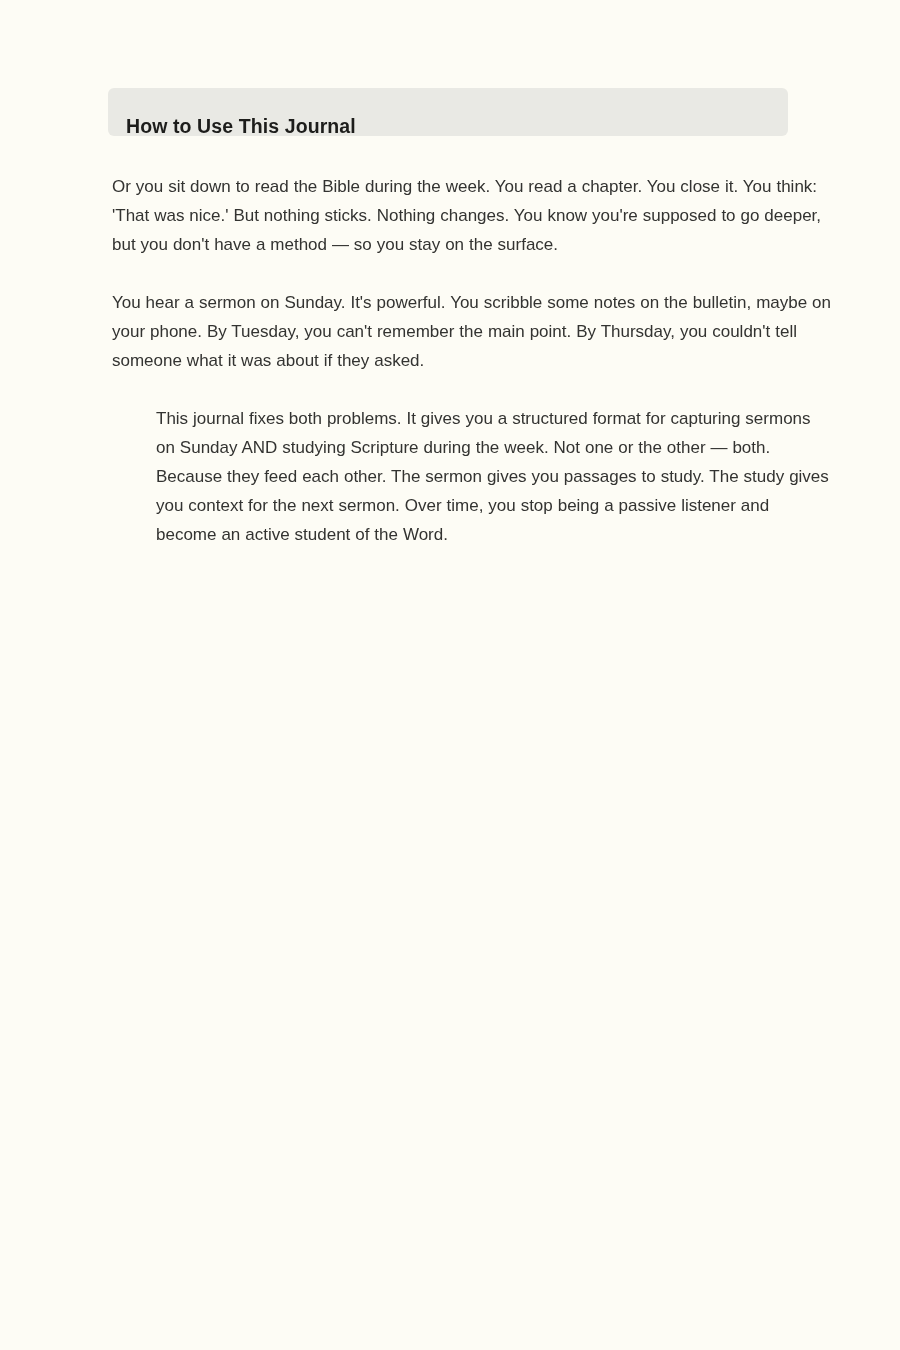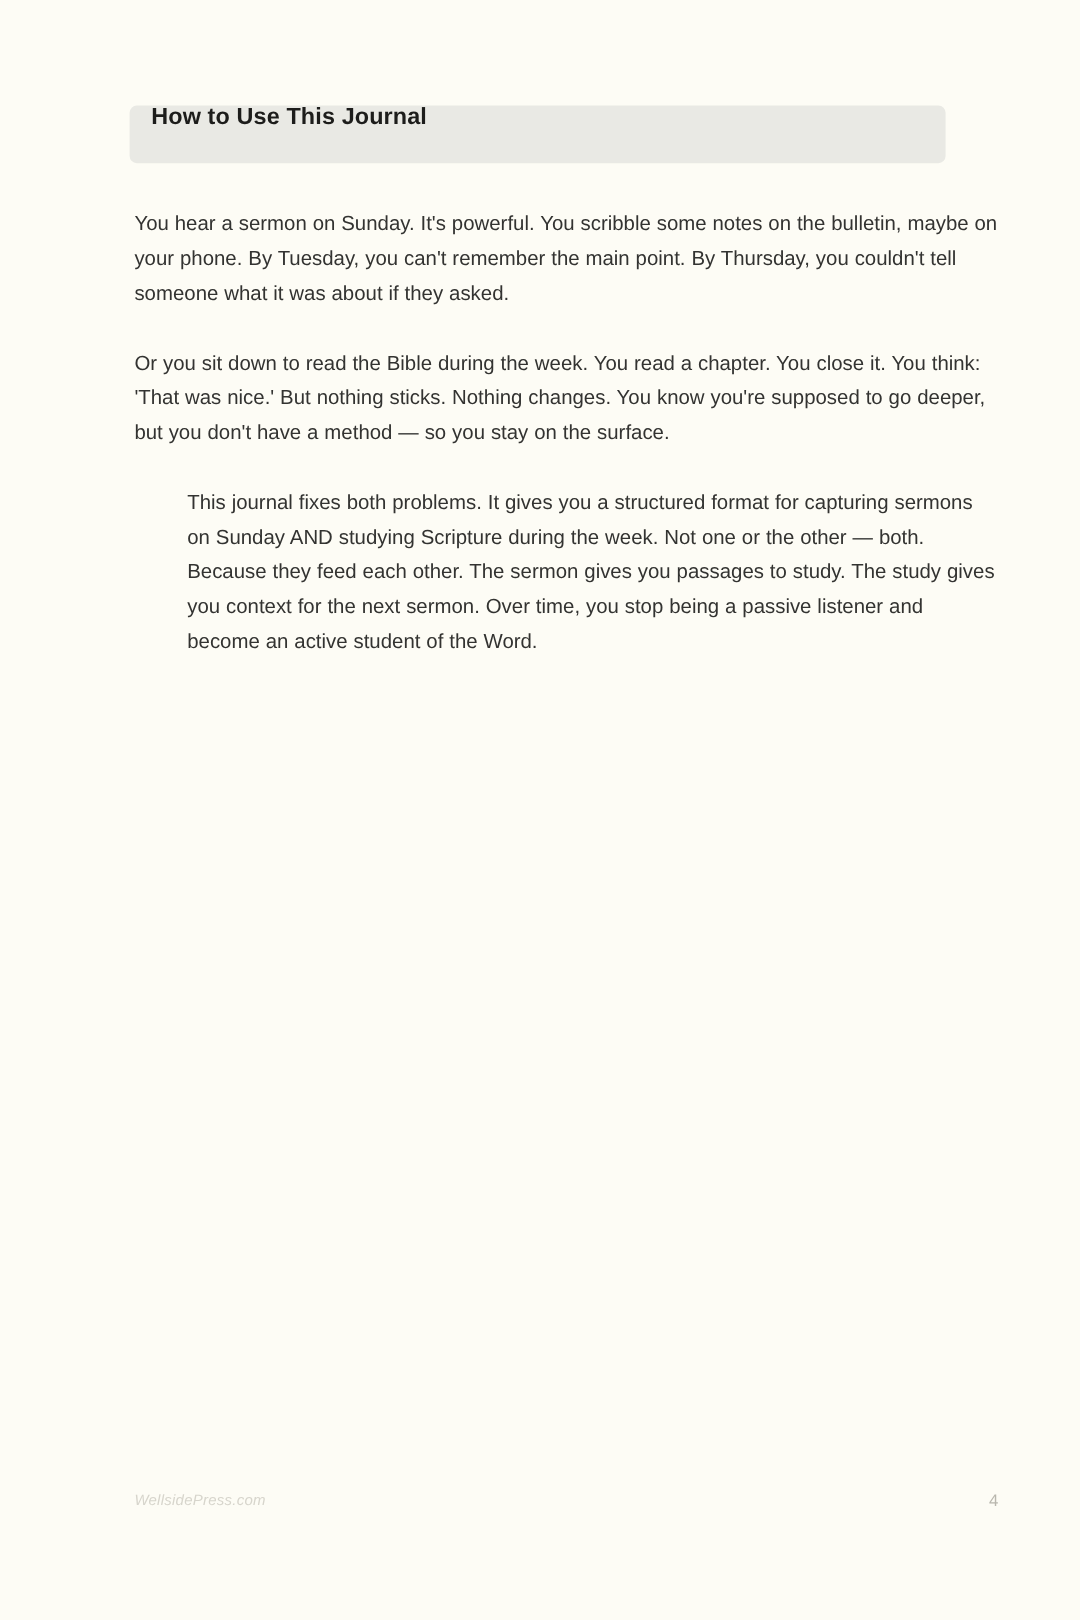--- a/index.html
+++ b/index.html
@@ -28,21 +28,21 @@
   .section-header {
     position: absolute;
     left: 108px;
     top: 88px;
     width: 680px;
     height: 48px;
     background: #e9e9e4;
     border-radius: 6px;
     box-sizing: border-box;
     display: flex;
-    align-items: flex-start;
+    align-items: flex-end;
   }
   .section-header-title {
     font-size: 19.5px;
     font-weight: bold;
     color: #1d1d1b;
     letter-spacing: 0.1px;
     padding-left: 18px;
     line-height: 1;
   }
 
@@ -93,23 +93,19 @@
 </head>
 <body>
 
 <div class="page">
 
   <div class="section-header">
     <div class="section-header-title">How to Use This Journal</div>
   </div>
 
   <div class="content">
+    <p class="body-paragraph">Or you sit down to read the Bible during the week. You read a chapter. You close it. You think: 'That was nice.' But nothing sticks. Nothing changes. You know you're supposed to go deeper, but you don't have a method — so you stay on the surface.</p>
     <p class="body-paragraph">You hear a sermon on Sunday. It's powerful. You scribble some notes on the bulletin, maybe on your phone. By Tuesday, you can't remember the main point. By Thursday, you couldn't tell someone what it was about if they asked.</p>
-    <p class="body-paragraph">Or you sit down to read the Bible during the week. You read a chapter. You close it. You think: 'That was nice.' But nothing sticks. Nothing changes. You know you're supposed to go deeper, but you don't have a method — so you stay on the surface.</p>
     <p class="body-paragraph">This journal fixes both problems. It gives you a structured format for capturing sermons on Sunday AND studying Scripture during the week. Not one or the other — both. Because they feed each other. The sermon gives you passages to study. The study gives you context for the next sermon. Over time, you stop being a passive listener and become an active student of the Word.</p>
   </div>
 
-  <div class="page-footer">
-    <div class="footer-brand">WellsidePress.com</div>
-    <div class="footer-page-number">4</div>
-  </div>
 
 </div>
 
 </body></html>

